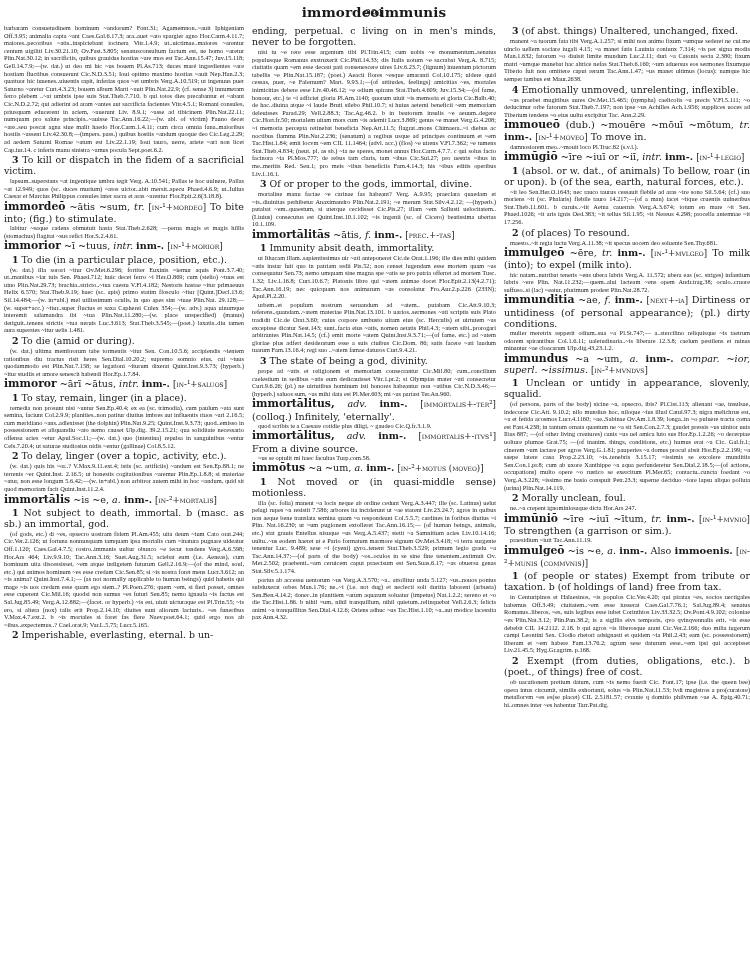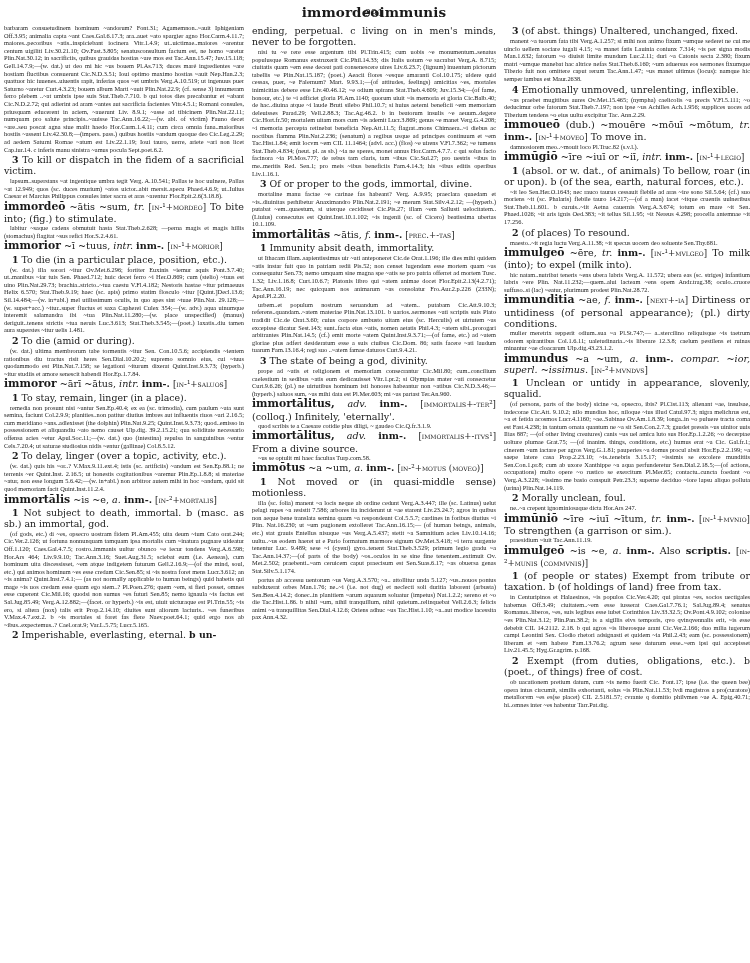--- a/index.html
+++ b/index.html
@@ -100,21 +100,21 @@
     <div class="entry">
       <p class="entry-head">
         <span class="lemma">immortālis</span>
         <span>~is ~e,</span>
         <span class="gram">a.</span>
         <span class="inm">inm-.</span>
         <span class="etym">[in-²+mortalis]</span>
       </p>
       <p class="sense"><span class="num">1</span> <span>Not subject to death, immortal.</span> <span>b (masc. as sb.) an immortal, god.</span></p>
       <p class="cite">(of gods, etc.) di ~es, opsecro uostram fidem Pl.Am.455; uita deum ~ium Cato orat.244; Cic.Ver.2.126; ut fortuna nonnunquam tamquam ipsa mortalis cum ~inatura pugnare uideatur Off.1.120; Caes.Gal.4.7.5; rostro..immanis uultur obunco ~e iecur tondens Verg.A.6.598; Hor.Ars 464; Liv.9.9.10; Tac.Ann.3.16; Suet.Aug.31.5; sciebat eum (i.e. Aeneas), cum hominum uita discessisset, ~em atque indigetem futurum Gell.2.16.9;—(of the mind, soul, etc.) qui animos hominum ~es esse credam Cic.Sen.85; si ~is nostra foret mens Lucr.3.612; an ~is anima? Quint.Inst.7.4.1;— (as not normally applicable to human beings) quid habetis qui mage ~is uos credam esse quam ego siem..? Pl.Poen.276; quem ~em, si fieri posset, omnes esse cuperent Cic.Mil.16; quodsi non sumus ~es futuri Sen.85; nemo ignaula ~is factus est Sal.Jug.85.49; Verg.A.12.882;—(facet. or hyperb.) ~is est, uiuit uicturaque est Pl.Trin.55; ~is ero, si altera (nox) talis erit Prop.2.14.10; diuites sunt aliorum laciuris.. ~es funeribus V.Max.4.7.ext.2. b ~is mortales si foret fas flere Naev.poet.64.1; quid ergo nos ab ~ibus..expectemus..? Cael.orat.9; Var.L.5.75; Lucr.5.165.</p>
-      <p class="sense"><span class="num">2</span> <span>Imperishable, everlasting, eternal.</span> <span style="font-weight:bold">b un-</span></p>
+      <p class="sense"><span class="num">2</span> <span>Imperishable, everlasting, eternal.</span> <span style="font-weight:normal">b un-</span></p>
     </div>
   </div>
 
   <div class="col c2">
     <p class="sense" style="text-indent:0"><span>ending, perpetual.</span> <span>c living on in men's minds, never to be forgotten.</span></p>
     <p class="cite">nisi tu ~e rere esse argentum tibi Pl.Trin.415; cum uobis ~e monumentum..senatus populusque Romanus exstruxerit Cic.Phil.14.33; dis Italis uotum ~e sacrabat Verg.A. 8.715; ciuitatis quam ~em esse deceat pati consenescere uires Liv.6.23.7; (lignum) inuentum pictorum tabellis ~e Plin.Nat.15.187; (poet.) Aeacii flores ~esque amaranti Col.10.175; uldere quid cessas, puer, ~e Falernum? Mart. 9.93.1;—(of attitudes, feelings) amicitias ~es, mortales inimicitias debere esse Liv.40.46.12; ~e odium spirans Stat.Theb.4.609; Juv.15.34;—(of fame, honour, etc.) te ~i adficiet gloria Pl.Am.1140; quorum uiuit ~is memoria et gloria Cic.Balb.40; de hac..diuina atque ~i laude Bruti silebo Phil.10.7; si huius aeterni beneficii ~em memoriam deleuisses Parad.29; Vell.2.88.3; Tac.Ag.46.2. b in beatorum insulis ~e aeuum..degere Cic.Hort.fr.50; mortalem uitam mors cum ~is ademit Lucr.3.869; genus ~e manet Verg.G.4.208; ~i memoria percepta retinebat beneficia Nep.Att.11.5; flagrat..mons Chimaera..~i diebus ac noctibus flamma Plin.Nat.2.236; (senatum) a regibus usque ad principes continuum et ~em Tac.Hist.1.84; emit locvm ~em CIL 11.1464; (advl. acc.) (flos) ~e uirens V.Fl.7.362; ~e tumens Stat.Theb.4.834; (neut. pl. as sb.) ~ia ne speres, monet annus Hor.Carm.4.7.7. c qui solus facio facinora ~ia Pl.Mos.777; de rebus tam claris, tam ~ibus Cic.Sul.27; pro uestris ~ibus in me..meritis Red. Sen.1; pro meis ~ibus beneficiis Fam.4.14.3; his ~ibus editis operibus Liv.1.16.1.</p>
     <p class="sense"><span class="num">3</span> <span>Of or proper to the gods, immortal, divine.</span></p>
     <p class="cite">mortaline manu factae ~e carinae fas habeant? Verg. A.9.95; praeclara quaedam et ~is..diuinitas perhibetur Anaximandro Plin.Nat.2.191; ~e merum Stat.Silv.4.2.12; —(hyperb.) putabat ~em..quaestum, si uterque cecidisset Cic.Pis.27; illam ~em Sallusti uelocitatem..(Liuius) consecutus est Quint.Inst.10.1.102; ~is ingenii (sc. of Cicero) beatissima ubertas 10.1.109.</p>
 
     <div class="entry">
@@ -251,21 +251,21 @@
       <p class="cite">praesidium ~iuit Tac.Ann.11.19.</p>
     </div>
 
     <div class="entry">
       <p class="entry-head">
         <span class="lemma">immulgeō</span>
         <span>~is ~e,</span>
         <span class="gram">a.</span>
         <span class="inm">inm-.</span>
         <span>Also</span>
-        <span class="lemma" style="font-size:10px">scriptis.</span>
+        <span class="lemma" style="font-size:10px">immoenis.</span>
         <span class="etym">[in-²+munis (commvnis)]</span>
       </p>
       <p class="sense"><span class="num">1</span> <span>(of people or states) Exempt from tribute or taxation.</span> <span>b (of holdings of land) free from tax.</span></p>
       <p class="cite">in Centuripinos et Halaesinos, ~is populos Cic.Ver.4.20; qui piratas ~es, socios uectigales habemus Off.3.49; ciuitatem..~em esse iusserat Caes.Gal.7.76.1; Sal.Jug.89.4; senatus Romanus..liberos, ~es, suis legibus esse iubet Corinthios Liv.33.32.5; Ov.Pont.4.9.102; coloniae ~es Plin.Nat.3.12; Plin.Pan.38.2; is a sigillis eivs temporis, qvo qvinqvennalis erit, ~is esse debebit CIL 14.2112. 2.18. b qui agros ~is liberosque arant Cic.Ver.2.166; duo milia iugerum campi Leontini Sex. Clodio rhetori adsignasti et quidem ~ia Phil.2.43; eam (sc. possessionem) liberam et ~em habere Fam.13.76.2; agrum sese daturum esse..~em ipsi qui accepisset Liv.21.45.5; Hyg.Gr.agrim. p.168.</p>
       <p class="sense"><span class="num">2</span> <span>Exempt (from duties, obligations, etc.).</span> <span>b (poet., of things) free of cost.</span></p>
       <p class="cite">ob uacationem pretium datum, cum ~is nemo fuerit Cic. Font.17; ipse (i.e. the queen bee) opera intus circumit, similis exhortanti, solus ~is Plin.Nat.11.53; lvdi magistros a pro(curatore) metallorvm ~es es(se placet) CIL 2.5181.57; cvrante q domitio philvmen ~ae A. Epig.40.71; hi..omnes inter ~es habentur Tarr.Pat.dig.</p>
     </div>
   </div>
 
 </div>

